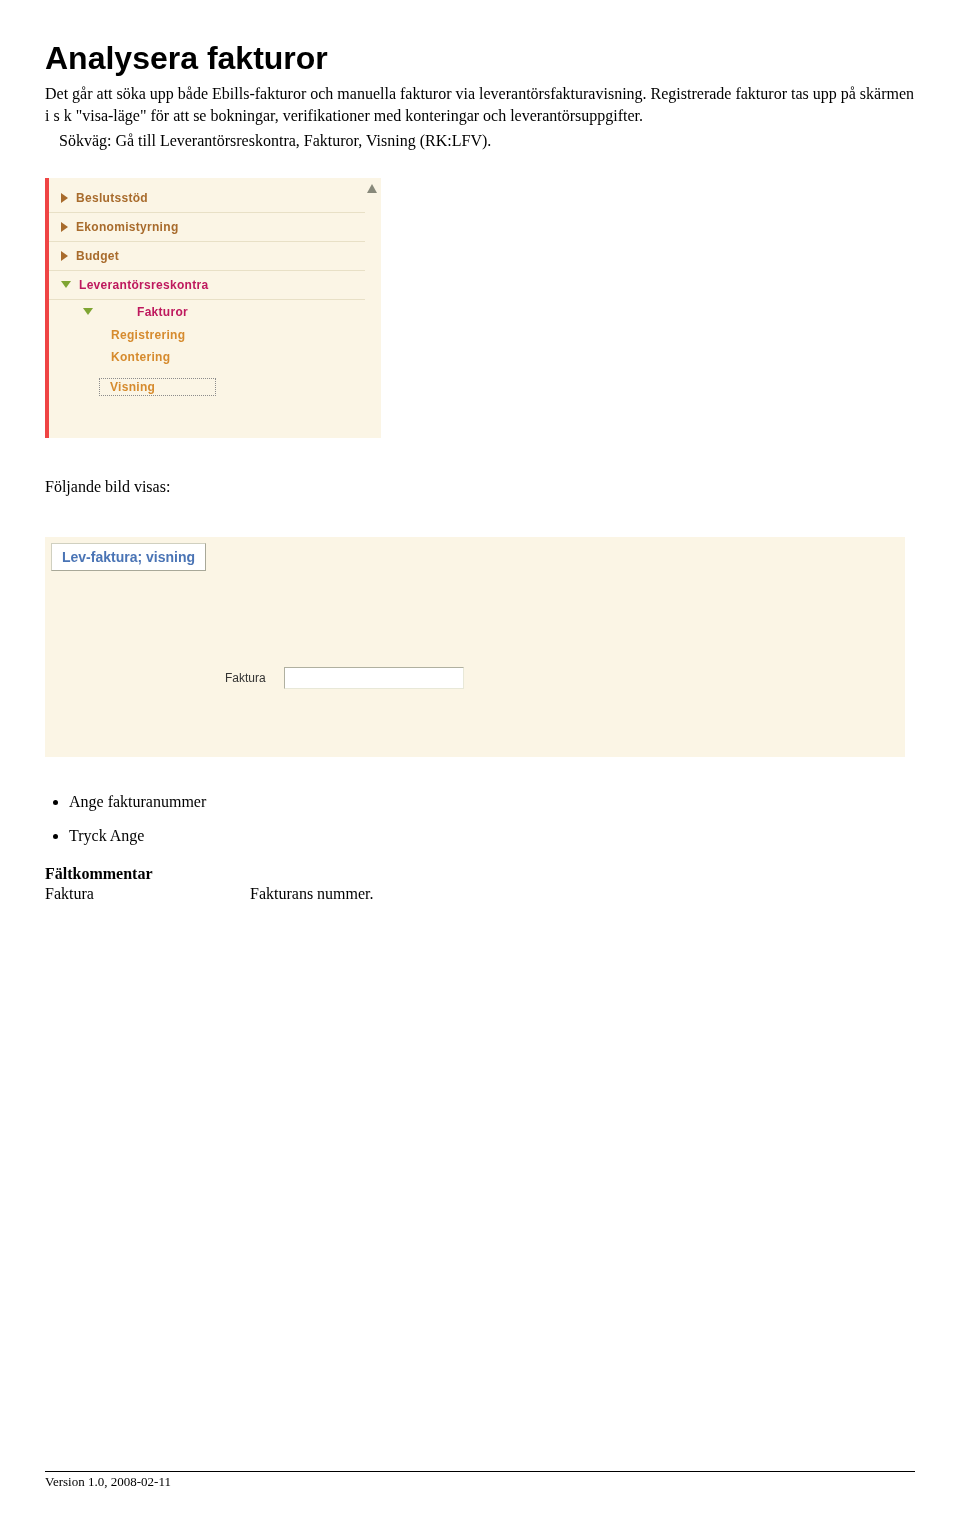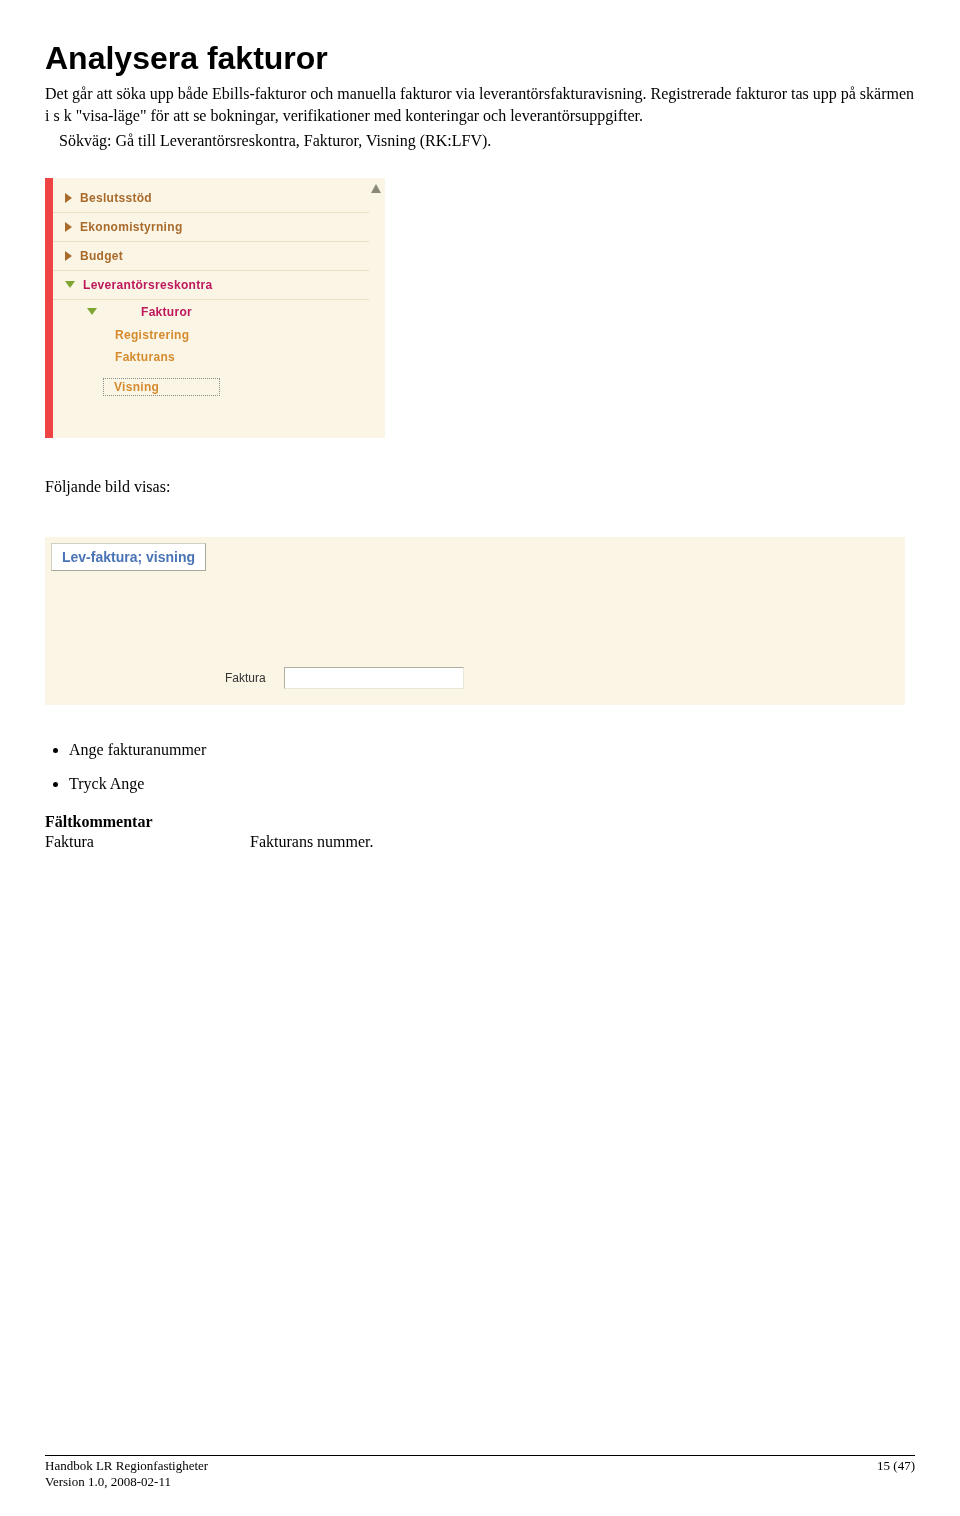--- a/index.html
+++ b/index.html
@@ -26,21 +26,21 @@
   }
   p.spacer { margin: 0 0 18px 14px; line-height:1.35; }
 
   
   .nav-shot {
     margin-top: 26px;
     margin-left: 0;
     width: 332px;
     height: 260px;
     background: #fbf5e5;
-    border-left: 8px solid #ef4444;
+    border-left: 4px solid #ef4444;
     position: relative;
     font-family: Verdana, Tahoma, Arial, sans-serif;
     font-size: 12px;
     font-weight: bold;
     letter-spacing: 0.3px;
   }
   .nav-list {
     position: absolute;
     left: 0;
     top: 6px;
@@ -87,21 +87,21 @@
     border: 1px dotted #8c8c8c;
     padding: 1px 60px 1px 10px;
     color: #d68b2e;
   }
   .nav-sub2-plain { color:#d68b2e; }
 
   
   .form-shot {
     margin-top: 40px;
     width: 860px;
-    height: 168px;
+    height: 220px;
     background: #fbf5e5;
     position: relative;
     font-family: Verdana, Tahoma, Arial, sans-serif;
   }
   .form-tab {
     position: absolute;
     left: 6px;
     top: 6px;
     height: 26px;
     padding: 0 10px;
@@ -208,21 +208,21 @@
     <div class="nav-row nav-sub1 open">
       <span class="tri tri-down"></span>
       <span>Fakturor</span>
     </div>
 
     <div class="nav-row nav-sub2 nav-sub2-plain">
       <span>Registrering</span>
     </div>
 
     <div class="nav-row nav-sub2 nav-sub2-plain">
-      <span>Fakturans</span>
+      <span>Kontering</span>
     </div>
 
     <div class="nav-row nav-sub2 sel-wrap">
       <span class="sel-box">Visning</span>
     </div>
 
   </div>
 </div>
 
 <p class="body" style="margin-top:38px;">Följande bild visas:</p>
@@ -243,18 +243,14 @@
 <div class="fk-block">
   <div class="fk-label">Fältkommentar</div>
   <div class="fk-row">
     <div class="fk-col1">Faktura</div>
     <div>Fakturans nummer.</div>
   </div>
 </div>
 
 <div class="footer">
   <hr class="footer-line">
-  <div class="footer-row">
-    <span>Handbok LR Regionfastigheter</span>
-    <span>15 (47)</span>
-  </div>
   <div>Version 1.0, 2008-02-11</div>
 </div>
 
 </body></html>

